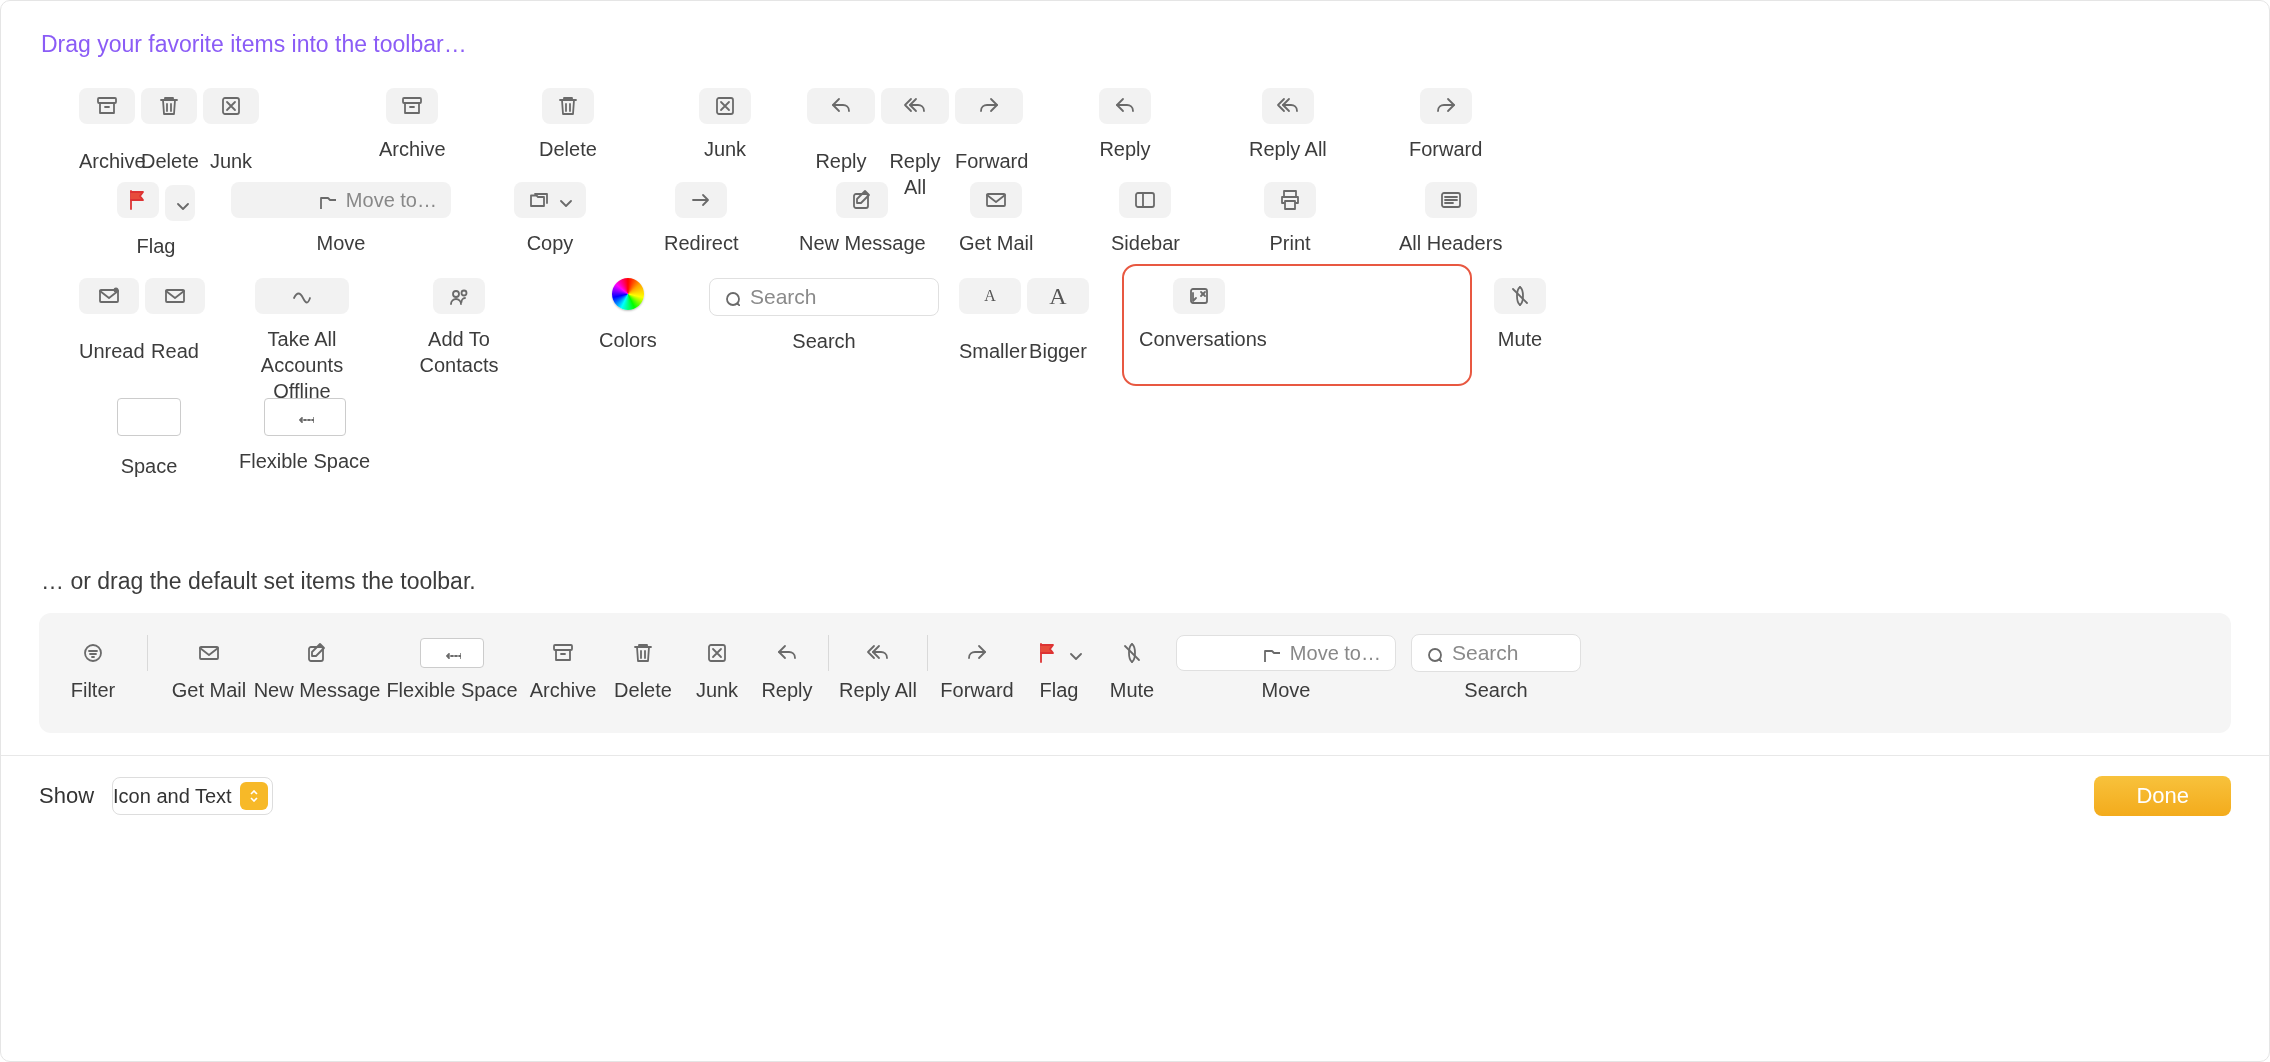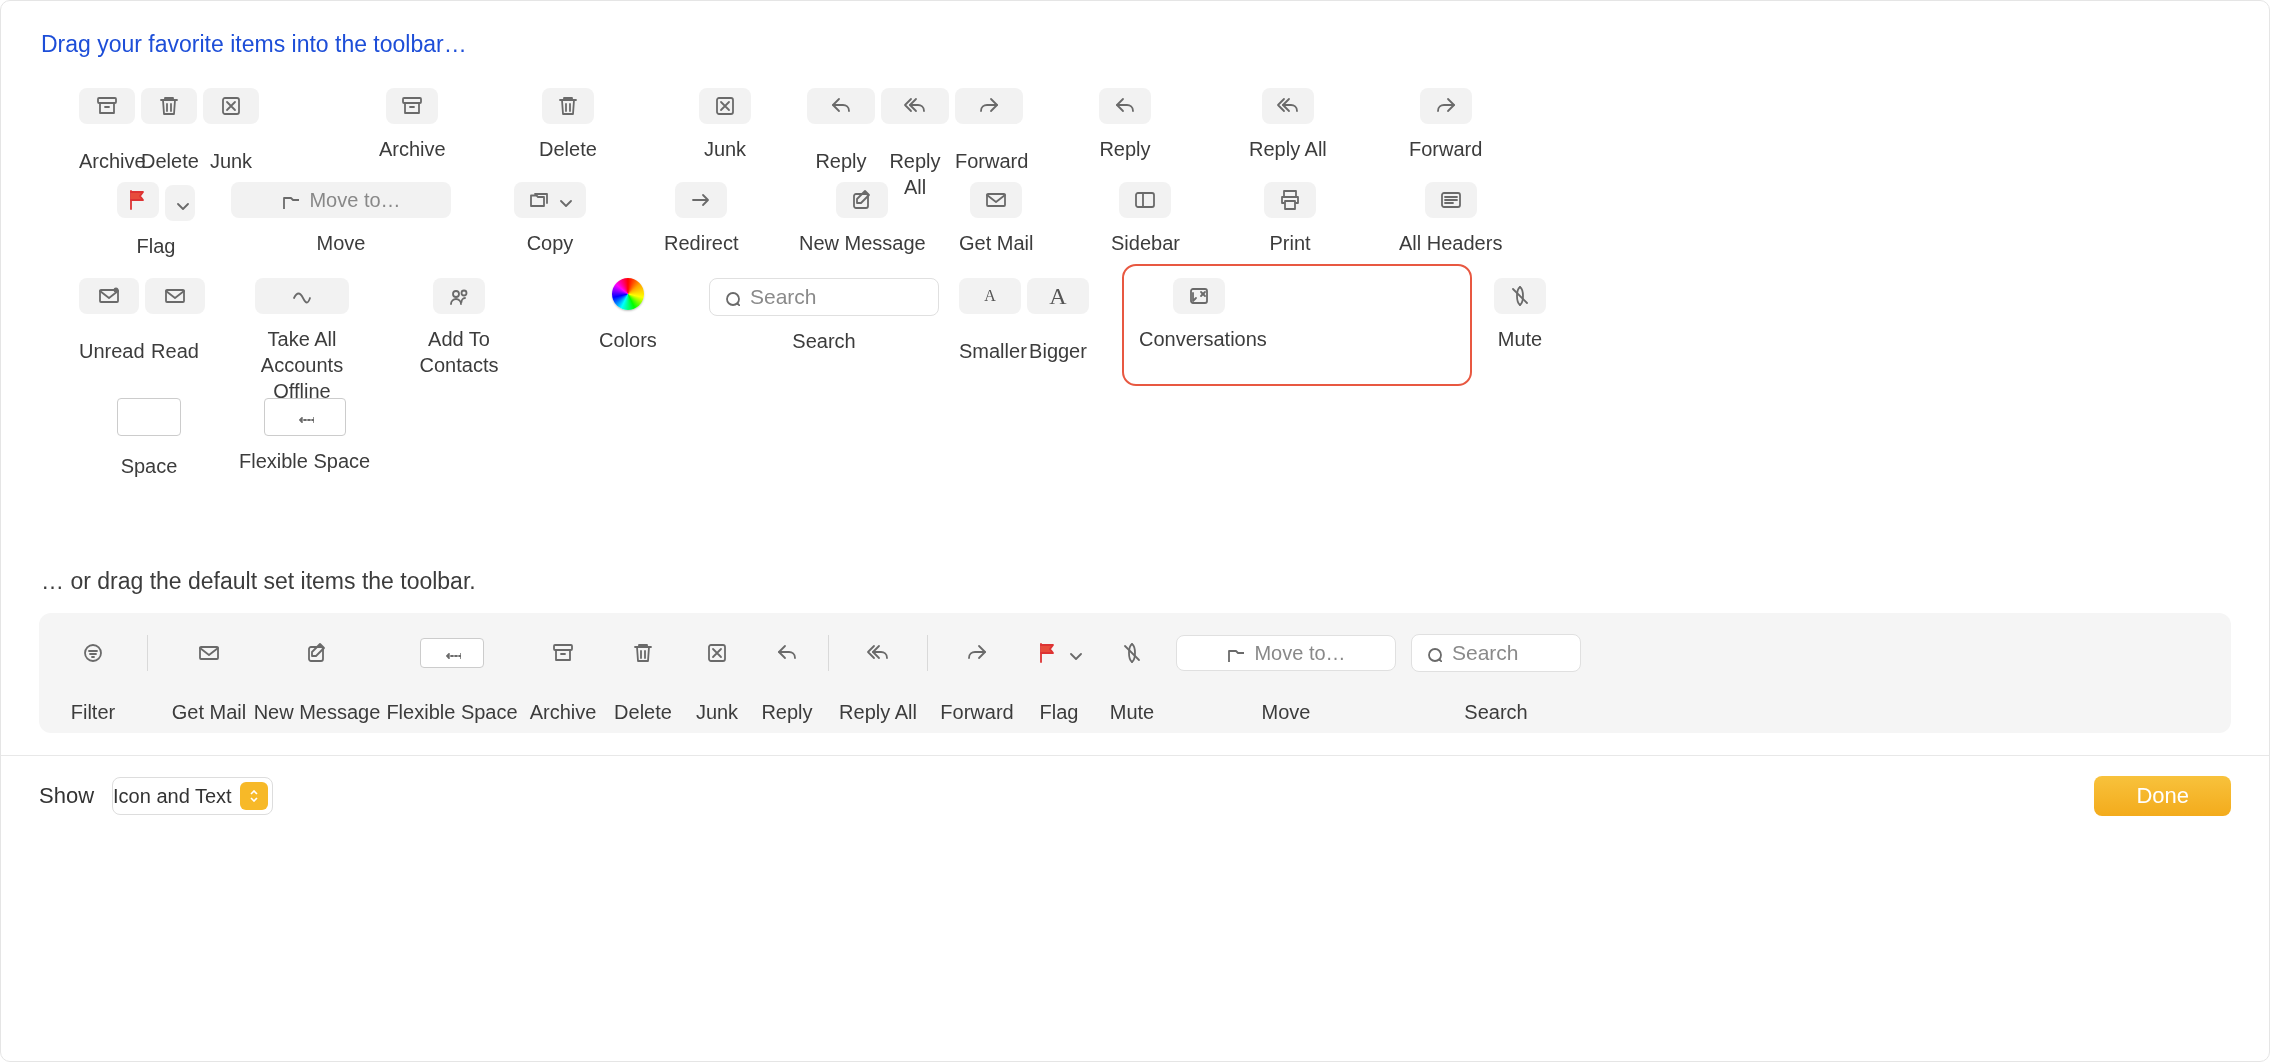--- a/index.html
+++ b/index.html
@@ -9,46 +9,46 @@
     width:2270px;
     height:1062px;
     color:#333;
     font-size:19px;
     overflow:hidden;
     position:relative;
     border-radius:10px;
     border:1px solid #e5e5e5;
   }
   .panel { padding:20px 38px 0 38px; }
-  .instr { font-size:23px; color:#1d4ed8; margin:10px 0 30px 2px; }
+  .instr { font-size:23px; color:#8b5cf6; margin:10px 0 30px 2px; }
   .grid-area { position:relative; height:420px; }
   .item { position:absolute; text-align:center; }
   .btn {
     display:inline-flex; align-items:center; justify-content:center;
     height:36px; min-width:52px; padding:0 14px;
     background:#f2f2f2; border-radius:8px; color:#555;
   }
-  .btn.wide { min-width:162px; justify-content:center; padding-left:14px; gap:10px; }
+  .btn.wide { min-width:162px; justify-content:flex-end; padding-left:14px; gap:10px; }
   .btn.wide .txt { color:#888; font-size:20px; }
   .segseg { display:flex; gap:6px; justify-content:center; }
   .seg-btn { display:inline-flex; align-items:center; justify-content:center; height:36px; width:56px; background:#f2f2f2; border-radius:8px; color:#555; }
   .lbl { margin-top:12px; font-size:20px; color:#3c3c3c; text-align:center; line-height:1.3; }
   .chev-btn { width:30px; height:36px; background:#f2f2f2; border-radius:8px; display:inline-flex; align-items:center; justify-content:center; margin-left:6px; color:#555;}
   .flag-btn { display:inline-flex; align-items:center; justify-content:center; height:36px; width:42px; background:#f2f2f2; border-radius:8px;}
   .search-field { height:38px; width:230px; border:1px solid #e0e0e0; border-radius:8px; display:inline-flex; align-items:center; padding:0 12px; gap:10px; color:#8a8a8a; font-size:21px; }
   .square { width:64px; height:38px; background:#fff; border:1px solid #ccc; border-radius:4px; display:inline-block;}
   .flex-sq { width:82px; height:38px; background:#fff; border:1px solid #ccc; border-radius:4px; display:inline-flex; align-items:center; justify-content:center; color:#999;}
   .highlight-box { position:absolute; border:2px solid #e85841; border-radius:14px; }
   .def-instr { font-size:23px; color:#3c3c3c; margin:60px 0 18px 2px; }
   .default-bar {
     background:#f5f5f5; border-radius:12px; height:120px; display:flex; align-items:flex-start; padding:22px 18px 0 18px;
   }
   .default-bar .d-item { text-align:center; position:relative;}
   .default-bar .d-item .icon-wrap { height:36px; display:flex; align-items:center; justify-content:center; }
-  .default-bar .lbl2 { margin-top:30px; font-size:20px; color:#3c3c3c;}
+  .default-bar .lbl2 { margin-top:8px; font-size:20px; color:#3c3c3c;}
   .vdiv { width:1px; height:36px; background:#d9d9d9; margin:0 18px;}
   .footer { border-top:1px solid #e8e8e8; margin-top:22px; padding:20px 38px; display:flex; align-items:center;}
   .show-lbl { font-size:22px; color:#333; margin-right:18px;}
   .select-pill { position:relative; height:38px; border:1px solid #ddd; border-radius:8px; padding:0 40px 0 0; display:inline-flex; align-items:center; font-size:20px; color:#333;}
   .stepper { position:absolute; right:4px; top:4px; width:28px; height:28px; background:#f7b928; border-radius:6px; display:flex; flex-direction:column; align-items:center; justify-content:center; gap:0; color:#fff;}
   .done-btn { margin-left:auto; background:linear-gradient(#f8c23c,#f3ab1c); color:#fff; font-size:22px; padding:7px 42px; border-radius:8px; font-weight:500;}
   svg { display:block; }
   .ico { width:24px; height:24px; stroke:#6a6a6a; stroke-width:1.8; fill:none; stroke-linecap:round; stroke-linejoin:round;}
   .ico-sm { width:18px; height:18px; stroke:#6a6a6a; stroke-width:1.8; fill:none; stroke-linecap:round; stroke-linejoin:round;}
 </style>

